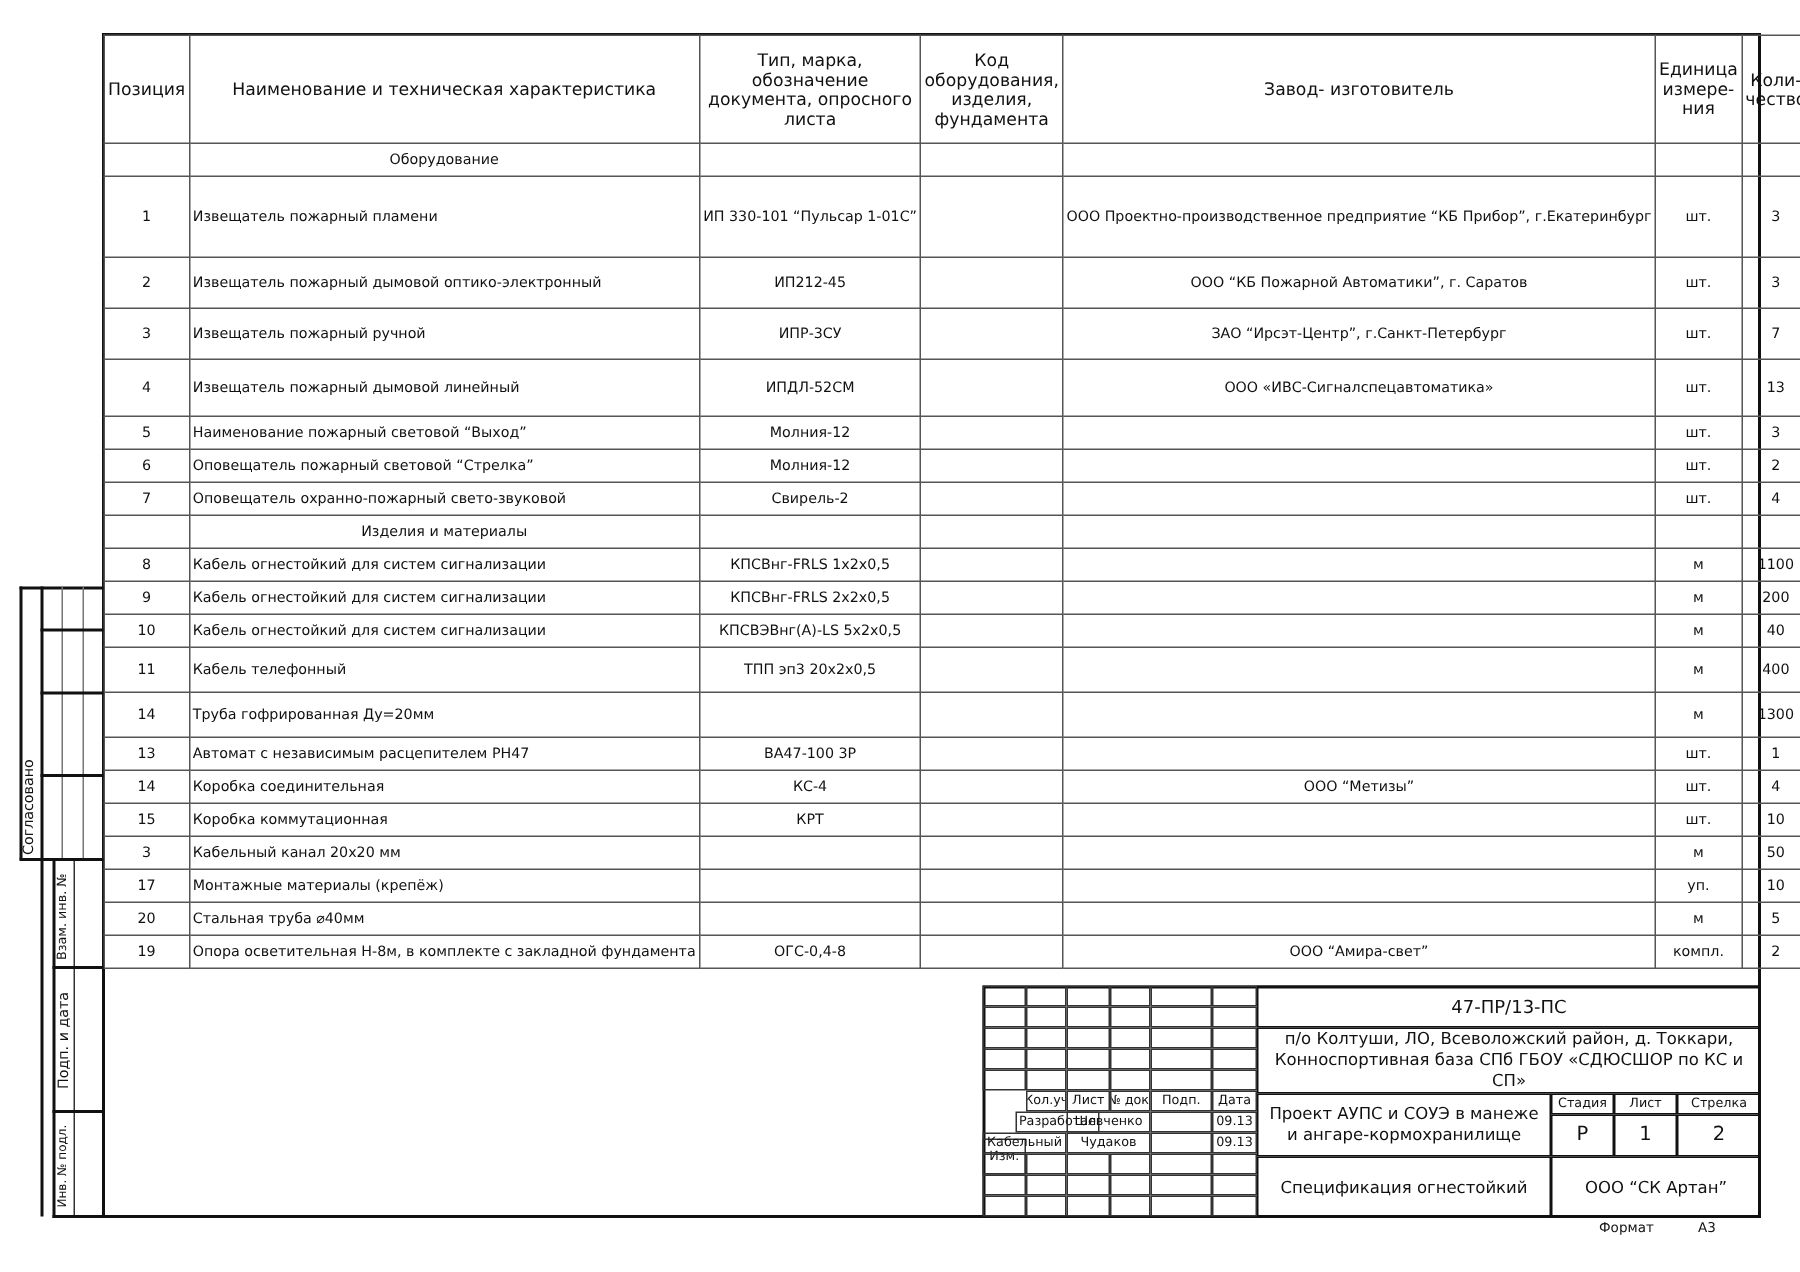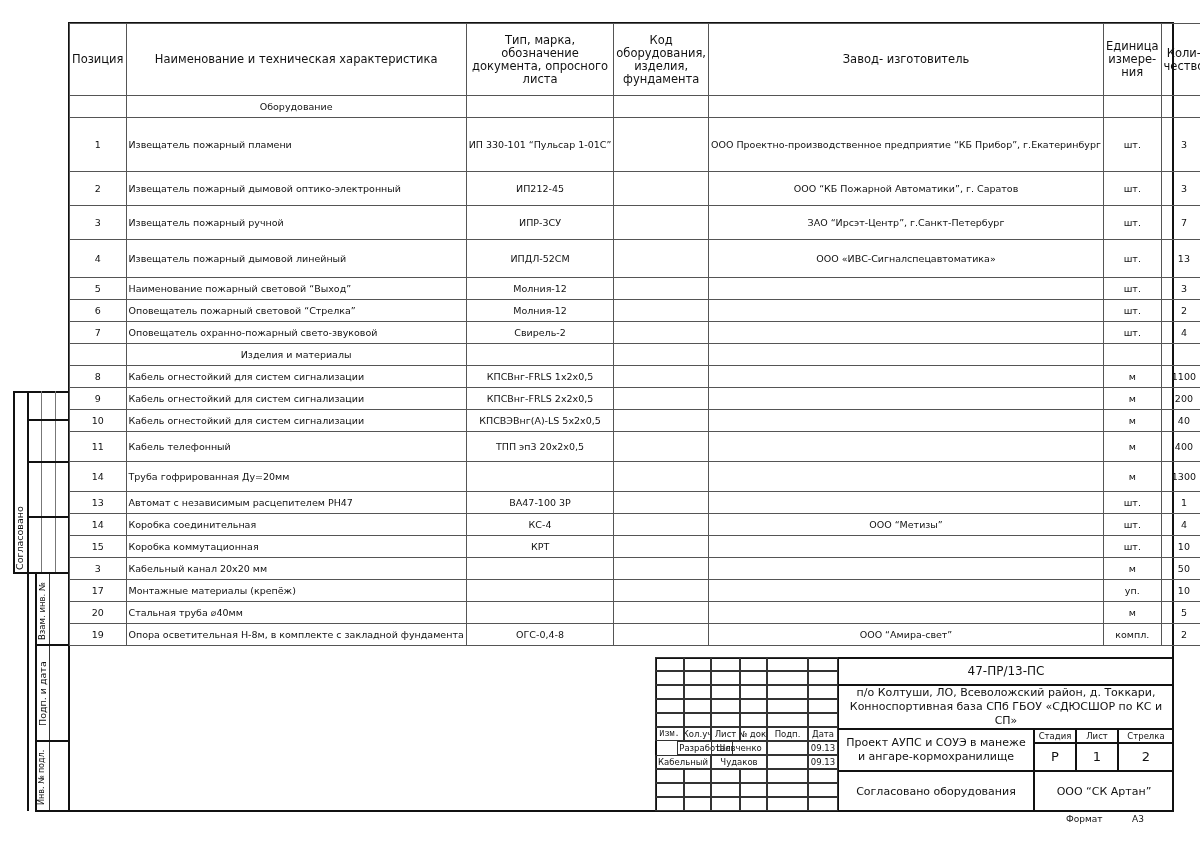--- a/index.html
+++ b/index.html
@@ -297,21 +297,21 @@
       <div class="grid-cell" style="left: 711px; top: 699px; width: 29px; height: 14px;"></div>
       <div class="grid-cell" style="left: 740px; top: 699px; width: 27px; height: 14px;"></div>
       <div class="grid-cell" style="left: 767px; top: 699px; width: 41px; height: 14px;"></div>
       <div class="grid-cell" style="left: 808px; top: 699px; width: 30px; height: 14px;"></div>
       <div class="grid-cell" style="left: 655px; top: 713px; width: 29px; height: 14px;"></div>
       <div class="grid-cell" style="left: 684px; top: 713px; width: 27px; height: 14px;"></div>
       <div class="grid-cell" style="left: 711px; top: 713px; width: 29px; height: 14px;"></div>
       <div class="grid-cell" style="left: 740px; top: 713px; width: 27px; height: 14px;"></div>
       <div class="grid-cell" style="left: 767px; top: 713px; width: 41px; height: 14px;"></div>
       <div class="grid-cell" style="left: 808px; top: 713px; width: 30px; height: 14px;"></div>
-      <div class="grid-cell" style="left: 655px; top: 727px; width: 29px; height: 14px; font-family: Liberation Mono, monospace;">Изм.</div>
+      <div class="grid-cell" style="left: 655px; top: 759px; width: 29px; height: 24px;">Изм.</div>
       <div class="grid-cell" style="left: 684px; top: 727px; width: 27px; height: 14px;">Кол.уч</div>
       <div class="grid-cell" style="left: 711px; top: 727px; width: 29px; height: 14px;">Лист</div>
       <div class="grid-cell" style="left: 740px; top: 727px; width: 27px; height: 14px;">№ док.</div>
       <div class="grid-cell" style="left: 767px; top: 727px; width: 41px; height: 14px;">Подп.</div>
       <div class="grid-cell" style="left: 808px; top: 727px; width: 30px; height: 14px;">Дата</div>
       <div class="grid-cell" style="left: 677px; top: 741px; width: 56px; height: 14px;">Разработал</div>
       <div class="grid-cell" style="left: 711px; top: 741px; width: 56px; height: 14px;">Шевченко</div>
       <div class="grid-cell" style="left: 767px; top: 741px; width: 41px; height: 14px;"></div>
       <div class="grid-cell" style="left: 808px; top: 741px; width: 30px; height: 14px;">09.13</div>
       <div class="grid-cell" style="left: 655px; top: 755px; width: 56px; height: 14px;">Кабельный</div>
@@ -340,18 +340,18 @@
 
   <div class="tb" style="left:838px;top:657px;width:336px;height:28px;font-size:12px">47-ПР/13-ПС</div>
   <div class="tb" style="left:838px;top:685px;width:336px;height:44px;padding:0 8px">п/о Колтуши, ЛО, Всеволожский  район, д. Токкари, Конноспортивная база СПб ГБОУ «СДЮСШОР по КС и СП»</div>
   <div class="tb" style="left:838px;top:729px;width:196px;height:42px;padding:0 6px">Проект АУПС и СОУЭ в манеже и ангаре-кормохранилище</div>
   <div class="tb tb-small" style="left:1034px;top:729px;width:42px;height:14px">Стадия</div>
   <div class="tb tb-small" style="left:1076px;top:729px;width:42px;height:14px">Лист</div>
   <div class="tb tb-small" style="left:1118px;top:729px;width:56px;height:14px">Стрелка</div>
   <div class="tb" style="left:1034px;top:743px;width:42px;height:28px;font-size:13px">Р</div>
   <div class="tb" style="left:1076px;top:743px;width:42px;height:28px;font-size:13px">1</div>
   <div class="tb" style="left:1118px;top:743px;width:56px;height:28px;font-size:13px">2</div>
-  <div class="tb" style="left:838px;top:771px;width:196px;height:41px">Согласовано оборудования</div>
+  <div class="tb" style="left:838px;top:771px;width:196px;height:41px">Спецификация огнестойкий</div>
   <div class="tb" style="left:1034px;top:771px;width:140px;height:41px">ООО “СК Артан”</div>
 </div>
 
 <div class="format" style="left:1066px;top:814px">Формат</div>
 <div class="format" style="left:1132px;top:814px">А3</div>
 
 </body></html>

